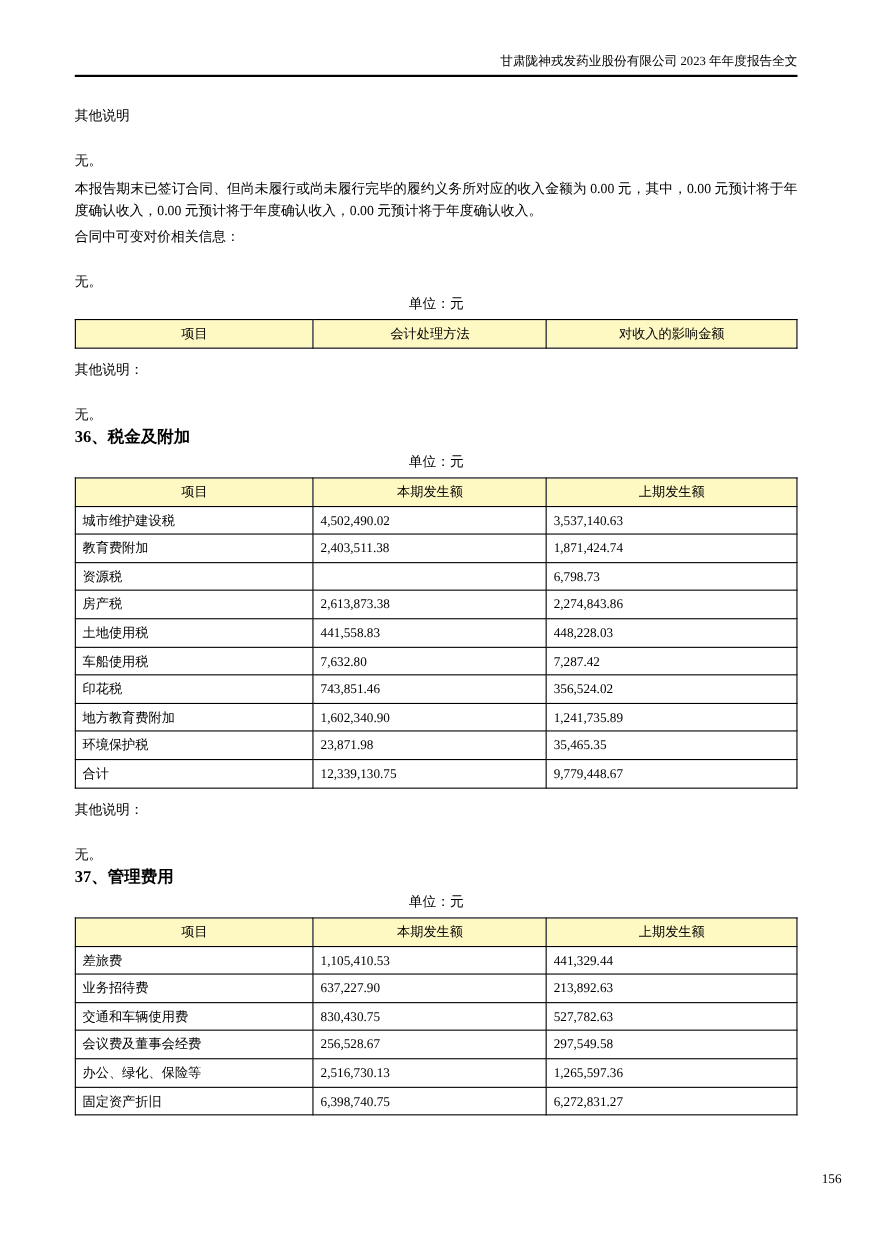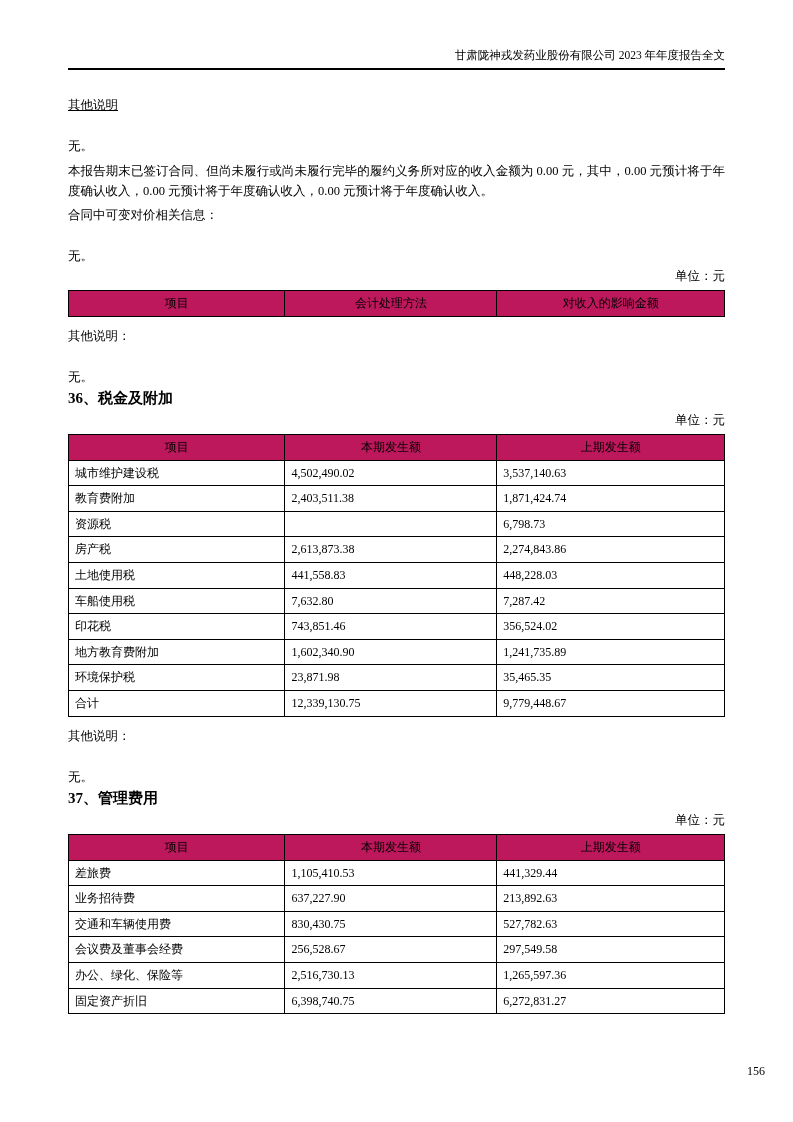--- a/index.html
+++ b/index.html
@@ -26,55 +26,55 @@
     font-size: 11.5px;
   }
   .content {
     margin: 0 68px;
     font-size: 12.5px;
     line-height: 1.55;
   }
   .para {
     margin: 0;
   }
-  .mt-lg { margin-top: 26px; text-decoration: underline; }
+  .mt-lg { margin-top: 26px; }
   .mt-md { margin-top: 22px; }
   .mt-sm { margin-top: 10px; }
   .mt-xs { margin-top: 4px; }
   .justified {
     text-align: justify;
     line-height: 1.65;
   }
   .section-heading {
     font-size: 15px;
     font-weight: bold;
     margin: 0;
   }
   .unit-label {
-    text-align: right;
+    text-align: center;
     margin: 0;
     font-size: 12.5px;
   }
   table.data-table {
     border-collapse: collapse;
     width: 100%;
     table-layout: fixed;
     font-size: 12px;
     margin-top: 4px;
   }
   table.data-table th,
   table.data-table td {
     border: 1px solid #000000;
     padding: 3px 6px;
     overflow: hidden;
     white-space: nowrap;
     height: 15px;
   }
   table.data-table th {
-    background: #be185d;
+    background: #fef9c3;
     font-weight: normal;
     text-align: center;
   }
   table.data-table td:first-child {
     text-align: left;
   }
   table.data-table td:nth-child(2) {
     text-align: left;
     padding-right: 7px;
   }

